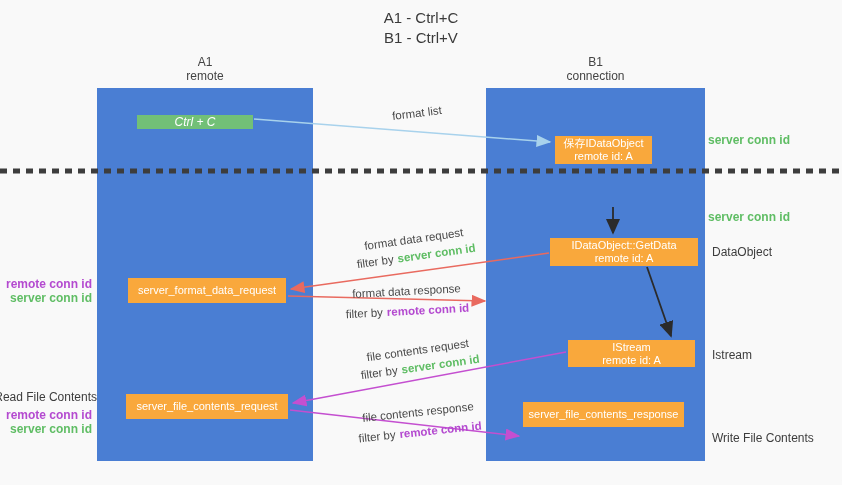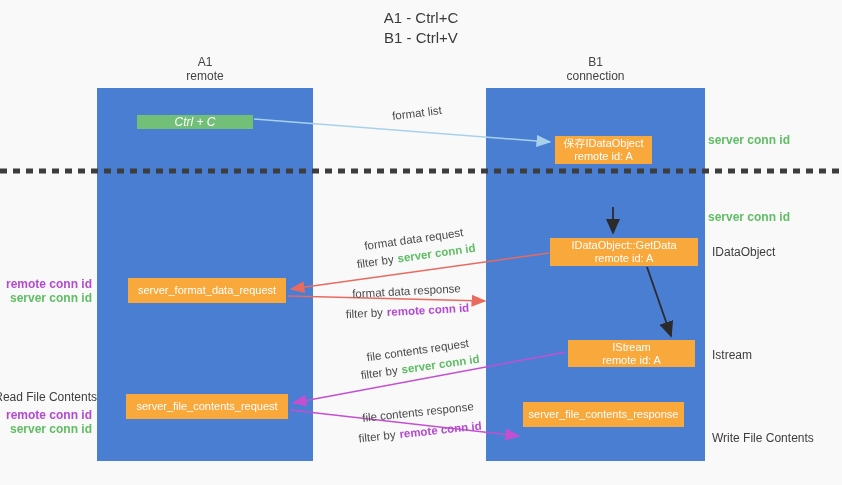--- a/index.html
+++ b/index.html
@@ -139,21 +139,21 @@
 
   <div class="arrow-lbl gap20" style="left:348px; top:402px; width:142px; transform:rotate(-6deg);">
     <div>file contents response</div>
     <div>
       <span class="fp">filter by</span><span class="purplet">remote conn id</span>
     </div>
   </div>
 
   <div class="lbl greent" style="left:708px; top:133px;">server conn id</div>
   <div class="lbl greent" style="left:708px; top:210px;">server conn id</div>
-  <div class="lbl dark" style="left:712px; top:245px;">IDataObject</div>
+  <div class="lbl dark" style="left:712px; top:245px;">DataObject</div>
   <div class="lbl dark" style="left:712px; top:348px;">Istream</div>
   <div class="lbl dark" style="left:712px; top:431px;">Write File Contents</div>
 
   <div class="lbl r-align" style="right:750px; top:277px;">
     <div class="purplet">remote conn id</div>
     <div class="greent">server conn id</div>
   </div>
   <div class="lbl dark r-align" style="right:745px; top:390px;">Read File Contents</div>
   <div class="lbl r-align" style="right:750px; top:408px;">
     <div class="purplet">remote conn id</div>

